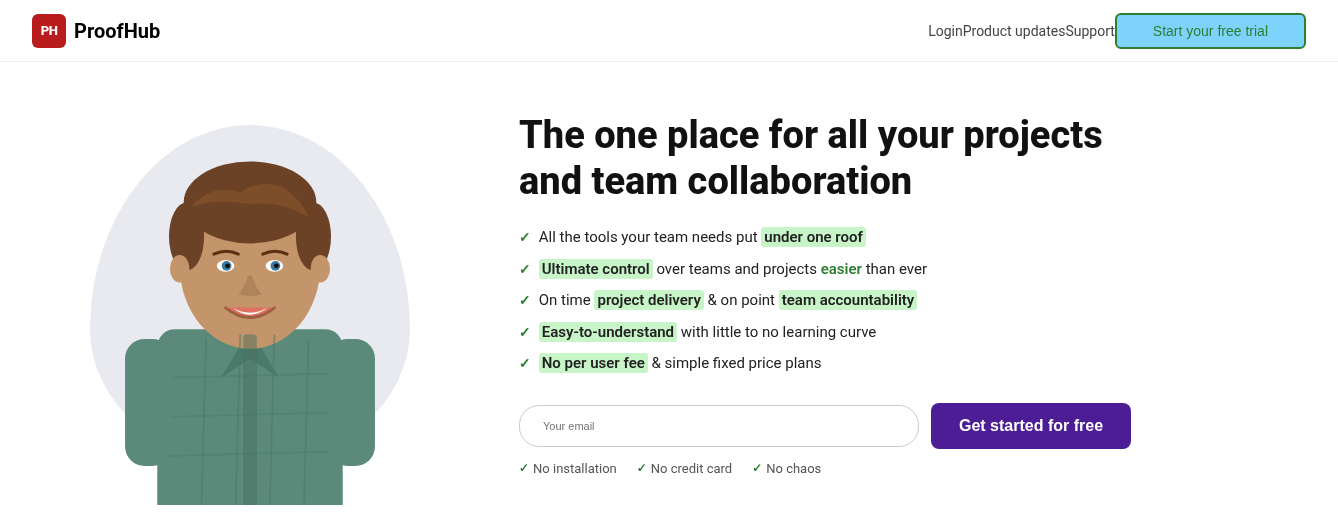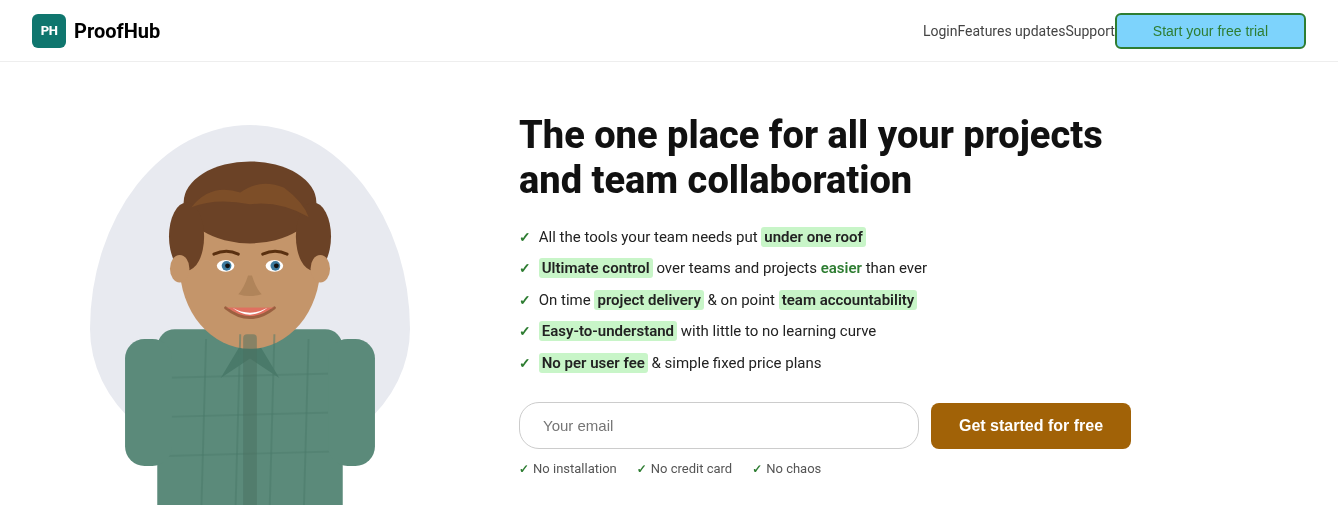--- a/index.html
+++ b/index.html
@@ -27,21 +27,21 @@
     }
     .logo {
       display: flex;
       align-items: center;
       gap: 8px;
       text-decoration: none;
     }
     .logo-icon {
       width: 34px;
       height: 34px;
-      background: #0f766e;
+      background: #b91c1c;
       border-radius: 6px;
       display: flex;
       align-items: center;
       justify-content: center;
       color: white;
       font-weight: 800;
       font-size: 13px;
       letter-spacing: -0.5px;
     }
     .logo-text {
@@ -176,28 +176,28 @@
     .cta-row {
       display: flex;
       gap: 12px;
       margin-bottom: 12px;
       align-items: center;
     }
     .email-input {
       flex: 1;
       max-width: 400px;
       padding: 14px 23px;
-      font-size: 15px;
+      font-size: 11px;
       border: 1.5px solid #ccc;
       border-radius: 20px;
       color: #888;
       outline: none;
     }
     .btn-get-started {
-      background: #a16207;
+      background: #4c1d95;
       color: #fff;
       border: none;
       padding: 14px 28px;
       border-radius: 8px;
       font-size: 16px;
       font-weight: 700;
       cursor: pointer;
       white-space: nowrap;
     }
 
@@ -225,21 +225,21 @@
   <div class="header-left">
     <a class="logo" href="#">
       <div class="logo-icon">
         <span>PH</span>
       </div>
       <span class="logo-text">ProofHub</span>
     </a>
   </div>
   <div class="header-right">
     <a class="header-right-link" href="#"><span>Login</span></a>
-    <a class="header-right-link" href="#"><span>Features updates</span></a>
+    <a class="header-right-link" href="#"><span>Product updates</span></a>
     <a class="header-right-link" href="#"><span>Support</span></a>
     <button class="btn-trial"><span>Start your free trial</span></button>
   </div>
 </header>
 
 <main class="main">
 
   <div class="hero-image-wrap">
     <div class="circle-bg"></div>
     <div class="person-figure">

